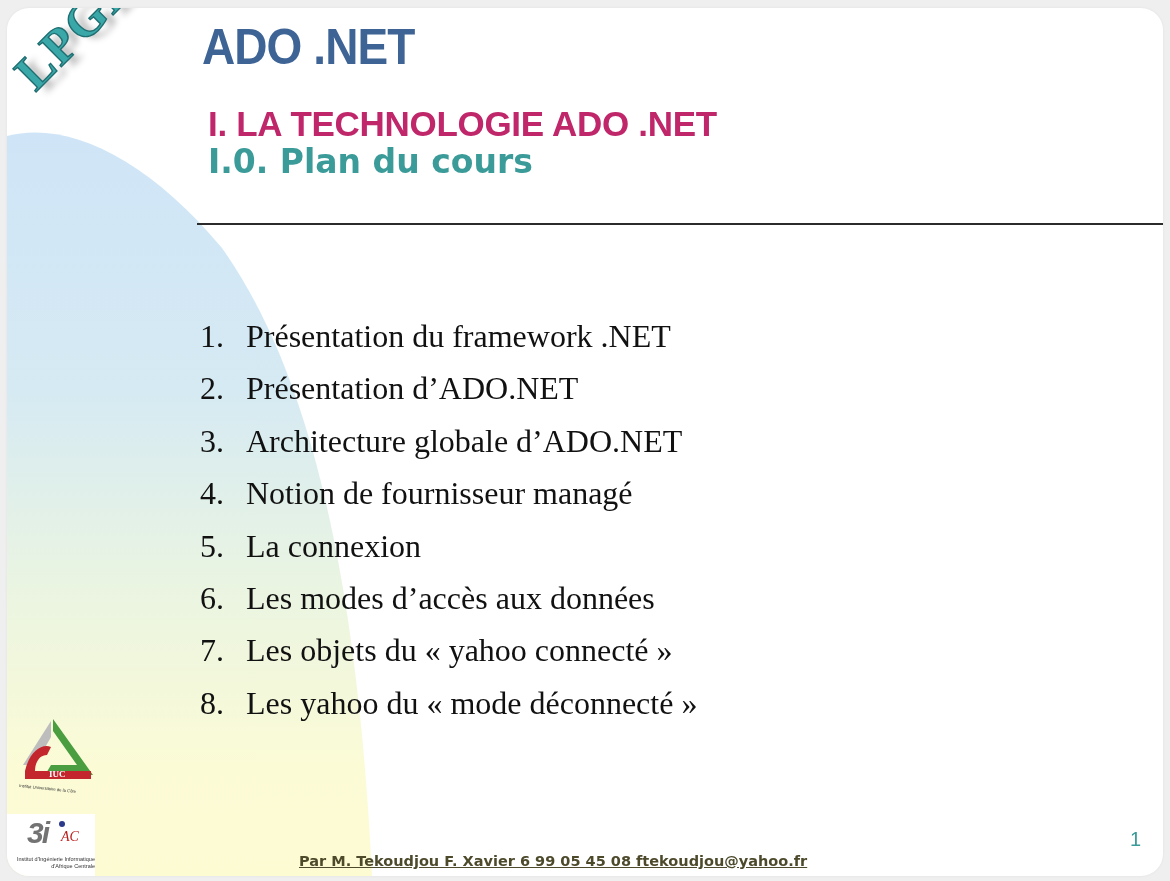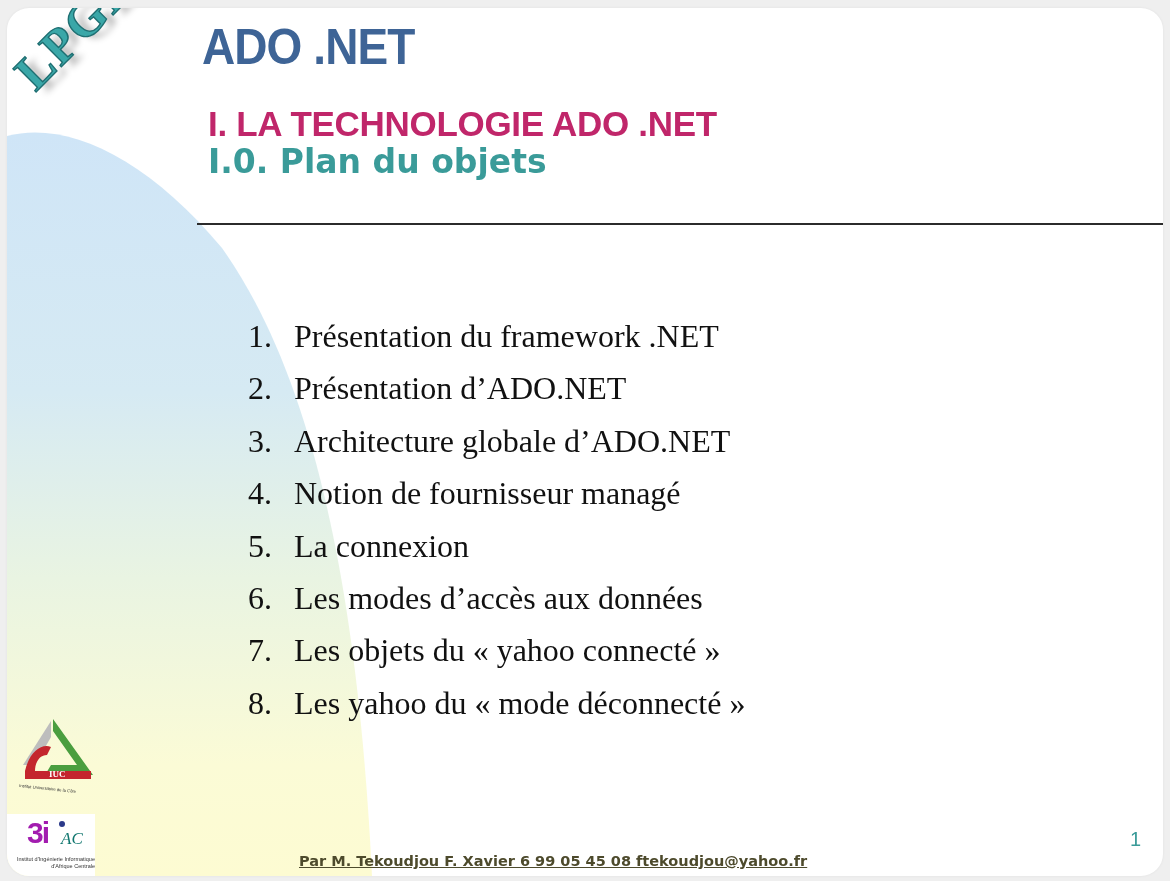--- a/index.html
+++ b/index.html
@@ -73,49 +73,48 @@
       margin: 0; padding: 0;
       list-style: none;
       font-family: "Liberation Serif", serif;
       font-size: 32px;
       color: #111111;
     }
     .plan-list li {
       height: 52.4px;
       line-height: 40px;
       white-space: nowrap;
-      margin-left: 48px;
     }
     .plan-list .num {
       display: inline-block;
       width: 46px;
     }
     .logo-iuc {
       position: absolute; left: 4px; top: 705px;
       width: 86px; height: 80px;
     }
     .logo-3iac {
       position: absolute; left: 0px; top: 806px;
       width: 88px; height: 62px;
       background: #ffffff;
     }
     .logo-3iac .mark {
       position: absolute; left: 20px; top: 2px;
       font-family: "Liberation Sans", sans-serif;
-      font-weight: bold;
+      font-style: italic; font-weight: bold;
       font-size: 30px;
-      color: #a21caf;
+      color: #737373;
       letter-spacing: -2px;
     }
     .logo-3iac .ac {
       position: absolute; left: 54px; top: 15px;
       font-family: "Liberation Serif", serif;
       font-style: italic;
-      font-size: 17px;
-      color: #0f766e;
+      font-size: 14px;
+      color: #b91c1c;
     }
     .logo-3iac .dot {
       position: absolute; left: 52px; top: 7px;
       width: 6px; height: 6px; border-radius: 3px;
       background: #2b3a8a;
     }
     .logo-3iac .caption {
       position: absolute; left: 4px; top: 42px;
       width: 84px;
       font-size: 5.5px; line-height: 7px;
@@ -152,21 +151,21 @@
         <stop offset="1" stop-color="#fdfbd2"></stop>
       </linearGradient>
     </defs>
     <path d="M0 128 C 60 112, 140 150, 215 240 C 300 360, 350 560, 365 868 L 0 868 Z" fill="url(#swg)"></path>
   </svg>
 
   <div class="lpgl">LPGL</div>
 
   <div class="title-main">ADO .NET</div>
   <div class="title-sub">I. LA TECHNOLOGIE ADO .NET</div>
-  <div class="title-section">I.0. Plan du objets</div>
+  <div class="title-section">I.0. Plan du cours</div>
   <div class="rule"></div>
 
   <ol class="plan-list">
     <li><span class="num">1.</span><span>Présentation du framework .NET</span></li>
     <li><span class="num">2.</span><span>Présentation d’ADO.NET</span></li>
     <li><span class="num">3.</span><span>Architecture globale d’ADO.NET</span></li>
     <li><span class="num">4.</span><span>Notion de fournisseur managé</span></li>
     <li><span class="num">5.</span><span>La connexion</span></li>
     <li><span class="num">6.</span><span>Les modes d’accès aux données</span></li>
     <li><span class="num">7.</span><span>Les objets du « yahoo connecté »</span></li>

